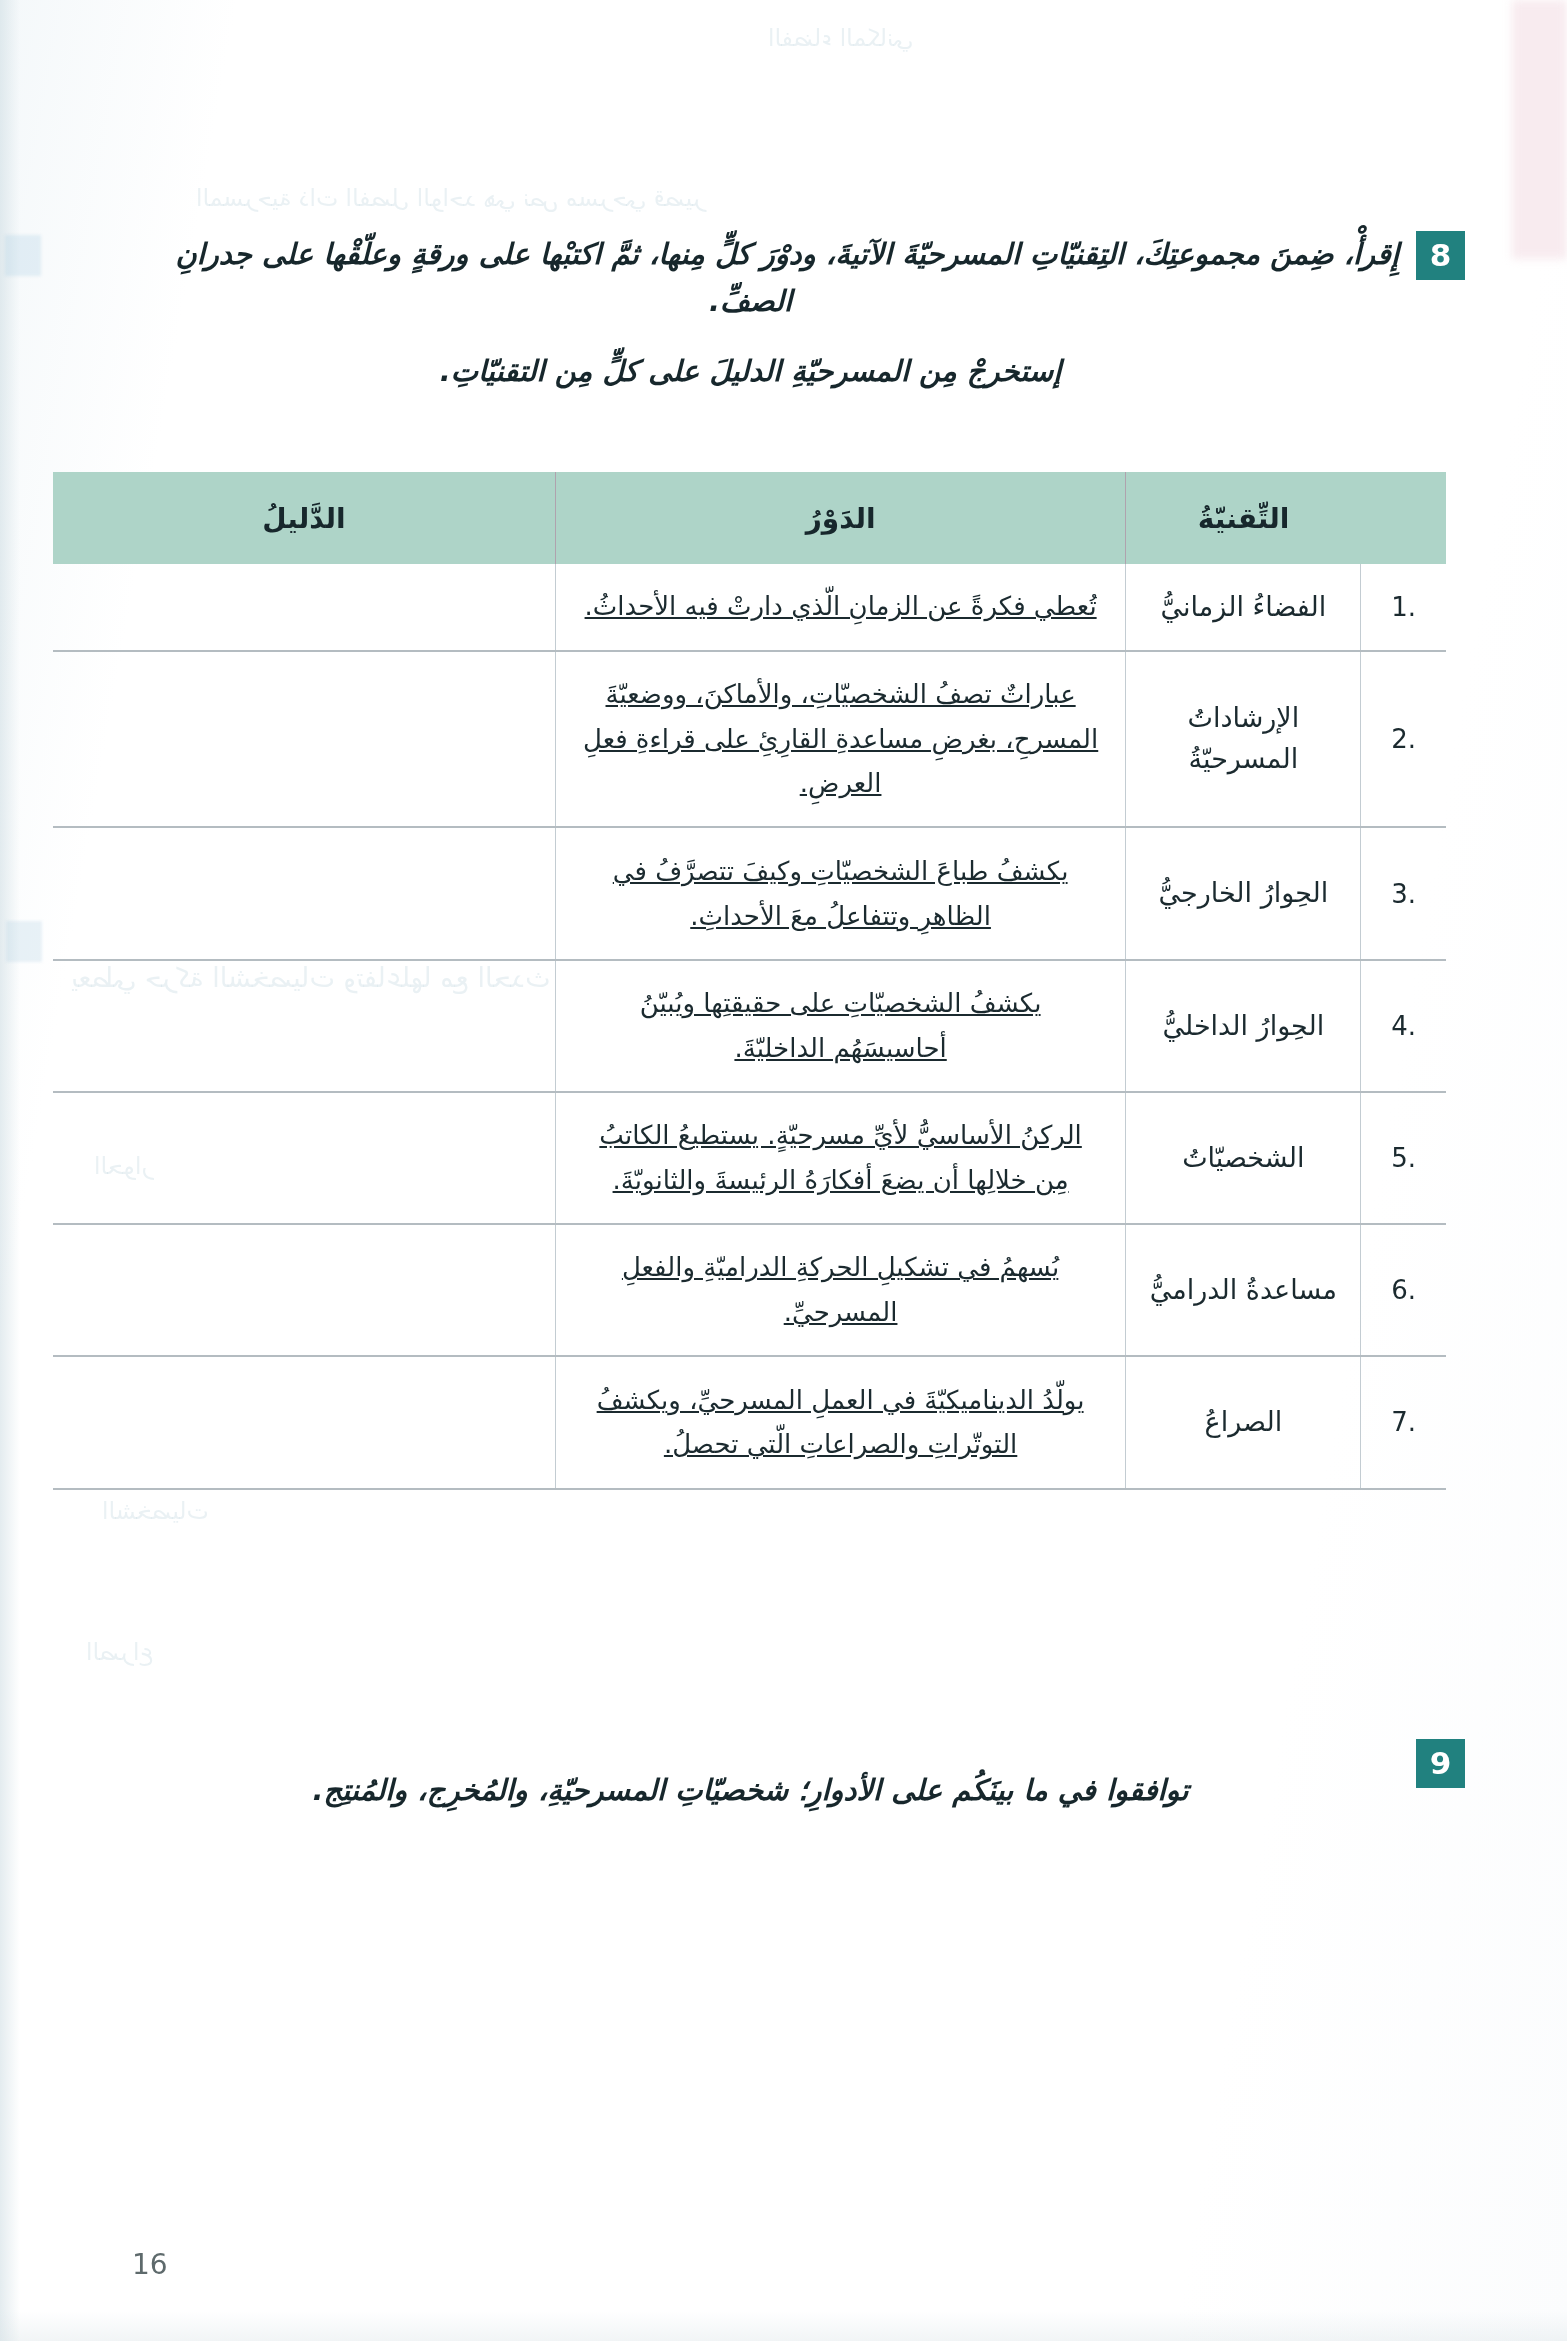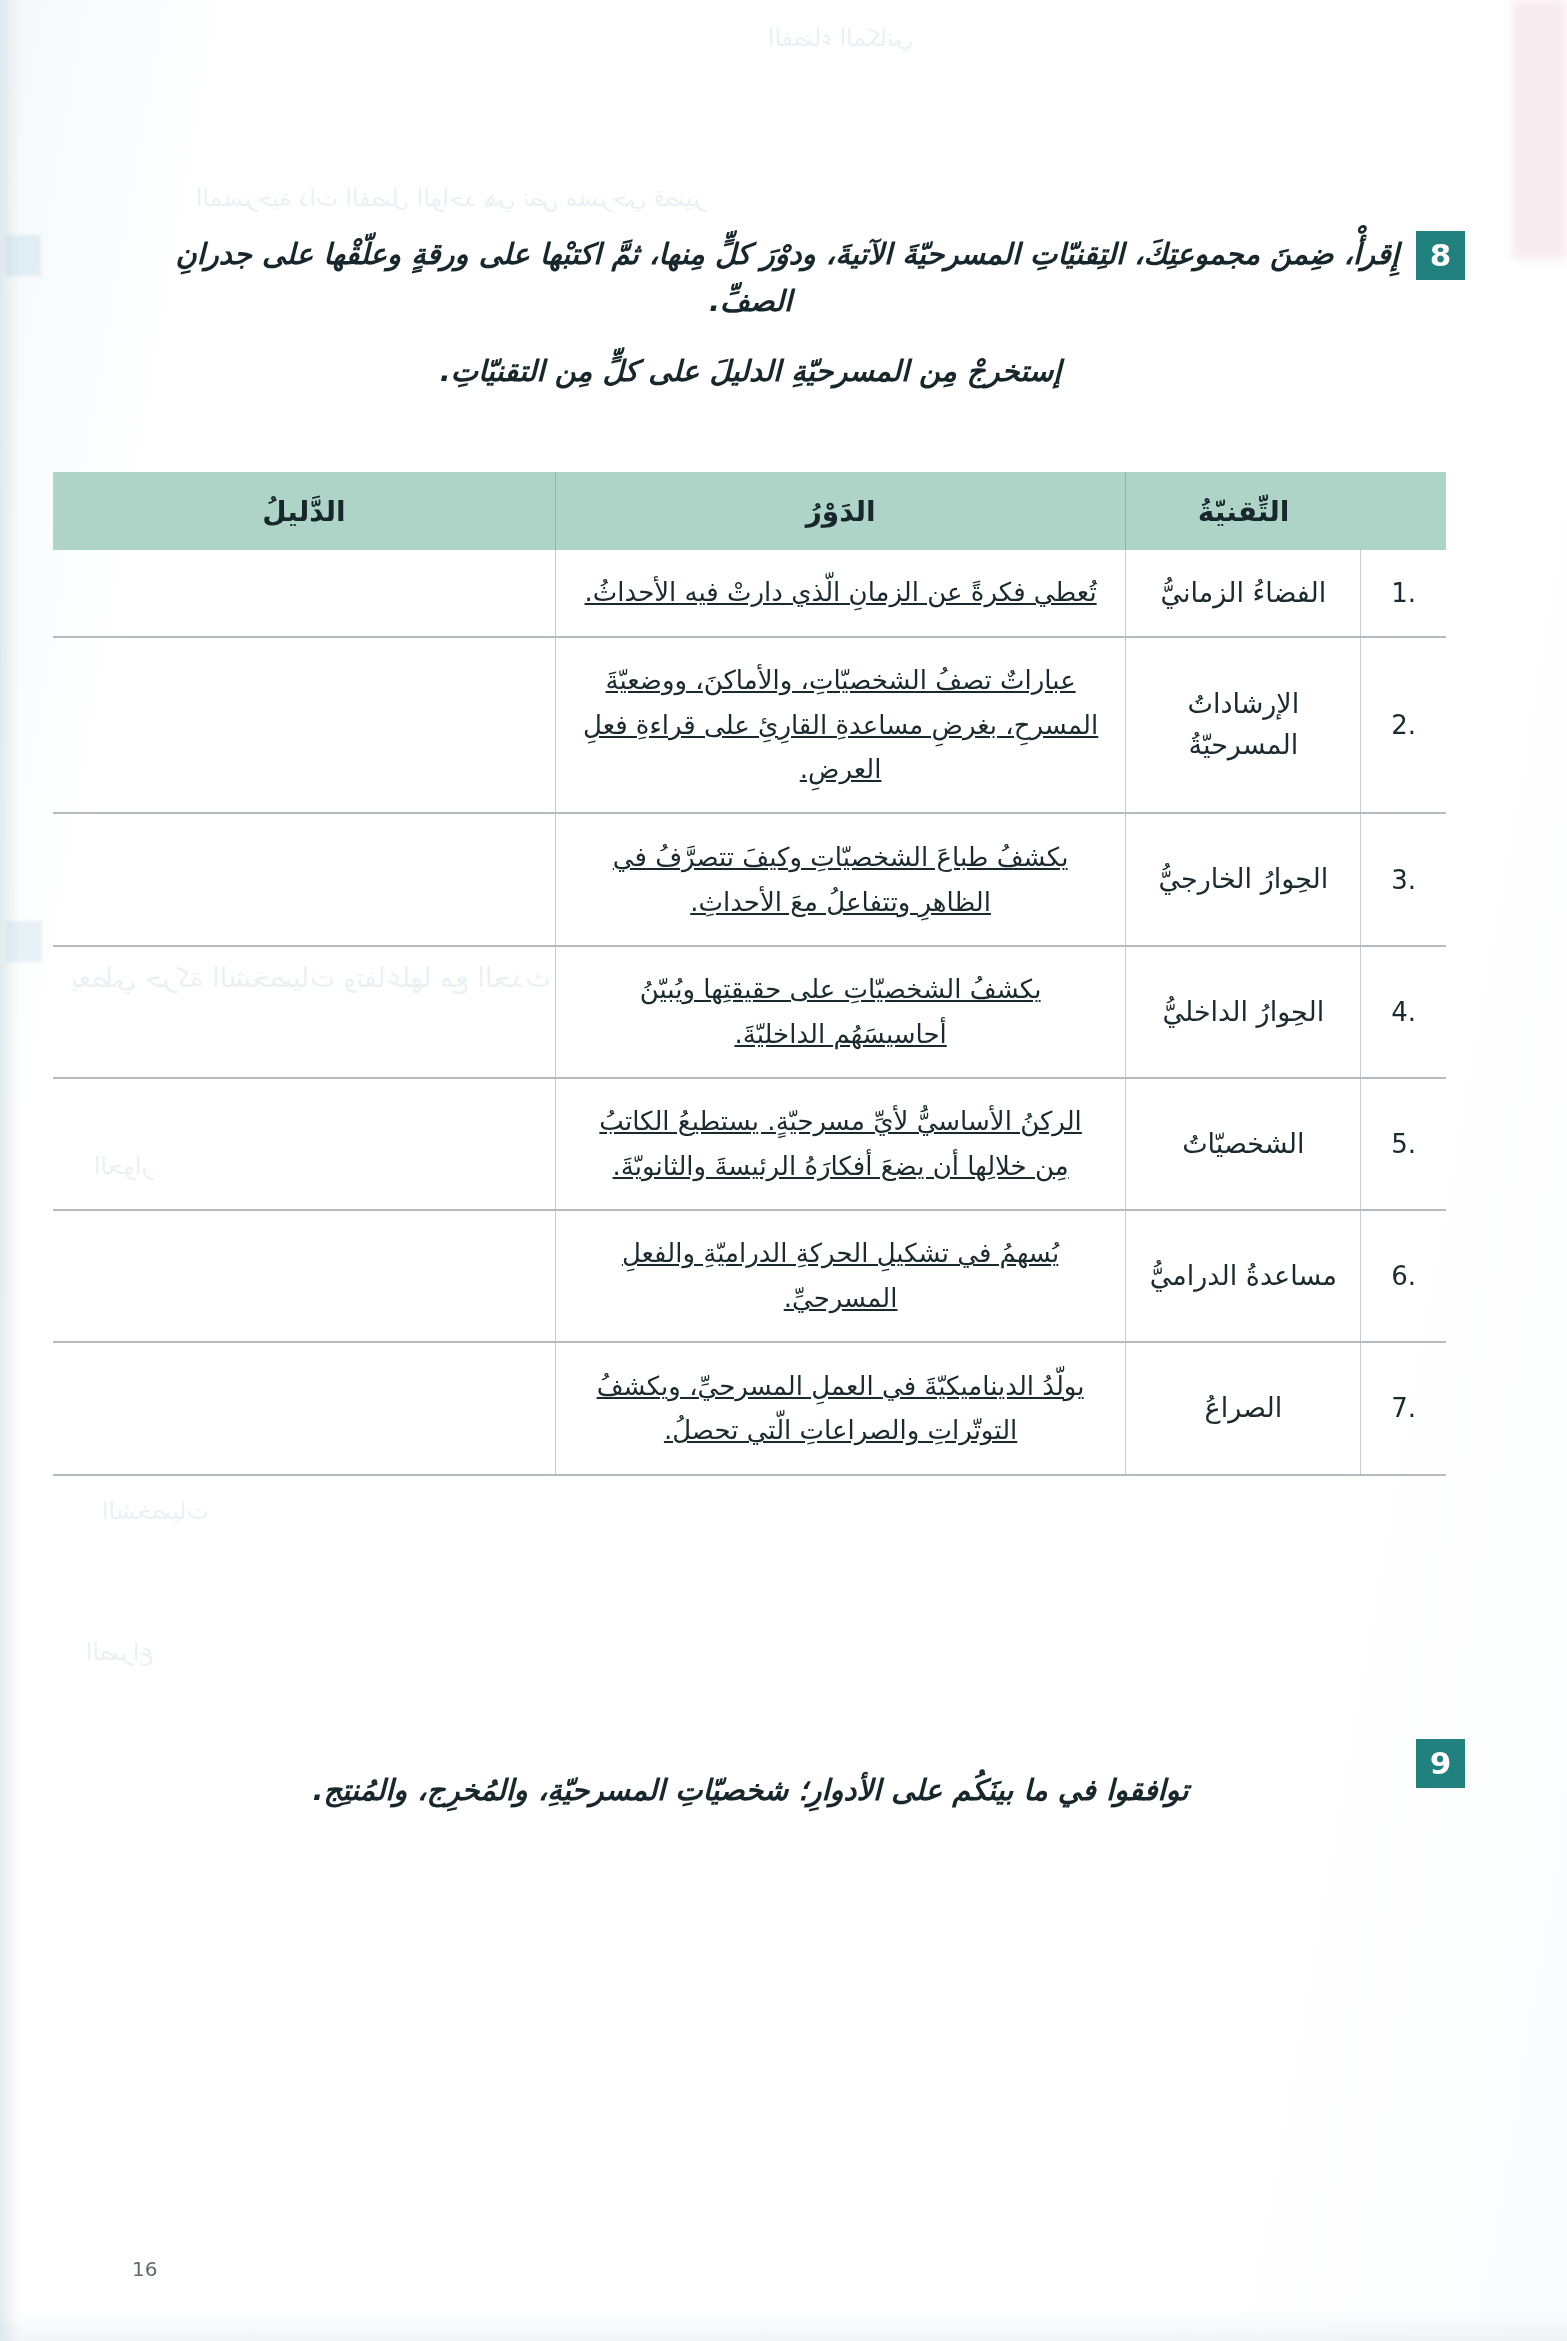--- a/index.html
+++ b/index.html
@@ -151,21 +151,21 @@
   table.tech-table col.c-role  { width: 570px; }
   table.tech-table col.c-proof { width: 502px; }
 
   table.tech-table thead th {
     background: #aed4c8;
     color: #17272c;
     font-size: 28px;
     font-weight: bold;
     text-align: center;
     vertical-align: middle;
-    height: 78px;
+    height: 92px;
     padding: 0 7.8px;
     border: none;
     border-left: 1.6px solid #b0a2ae;
   }
   table.tech-table thead th.th-num {
     border-left: none;
     border-right: none;
   }
   table.tech-table thead th.th-proof { border-left: none; }
 
@@ -203,21 +203,21 @@
     border-left: none;
     background: transparent;
   }
   table.tech-table tbody tr:last-child td { border-bottom: 2.4px solid #b4bcc1; }
 
   
   .page-number {
     position: absolute;
     left: 132px;
     bottom: 61px;
-    font-size: 20px;
+    font-size: 28px;
     color: #5e6a6c;
     font-family: "DejaVu Sans", sans-serif;
   }
 </style>
 </head>
 <body>
 
 <div class="page">
 
   <div class="paper-tint"></div>

